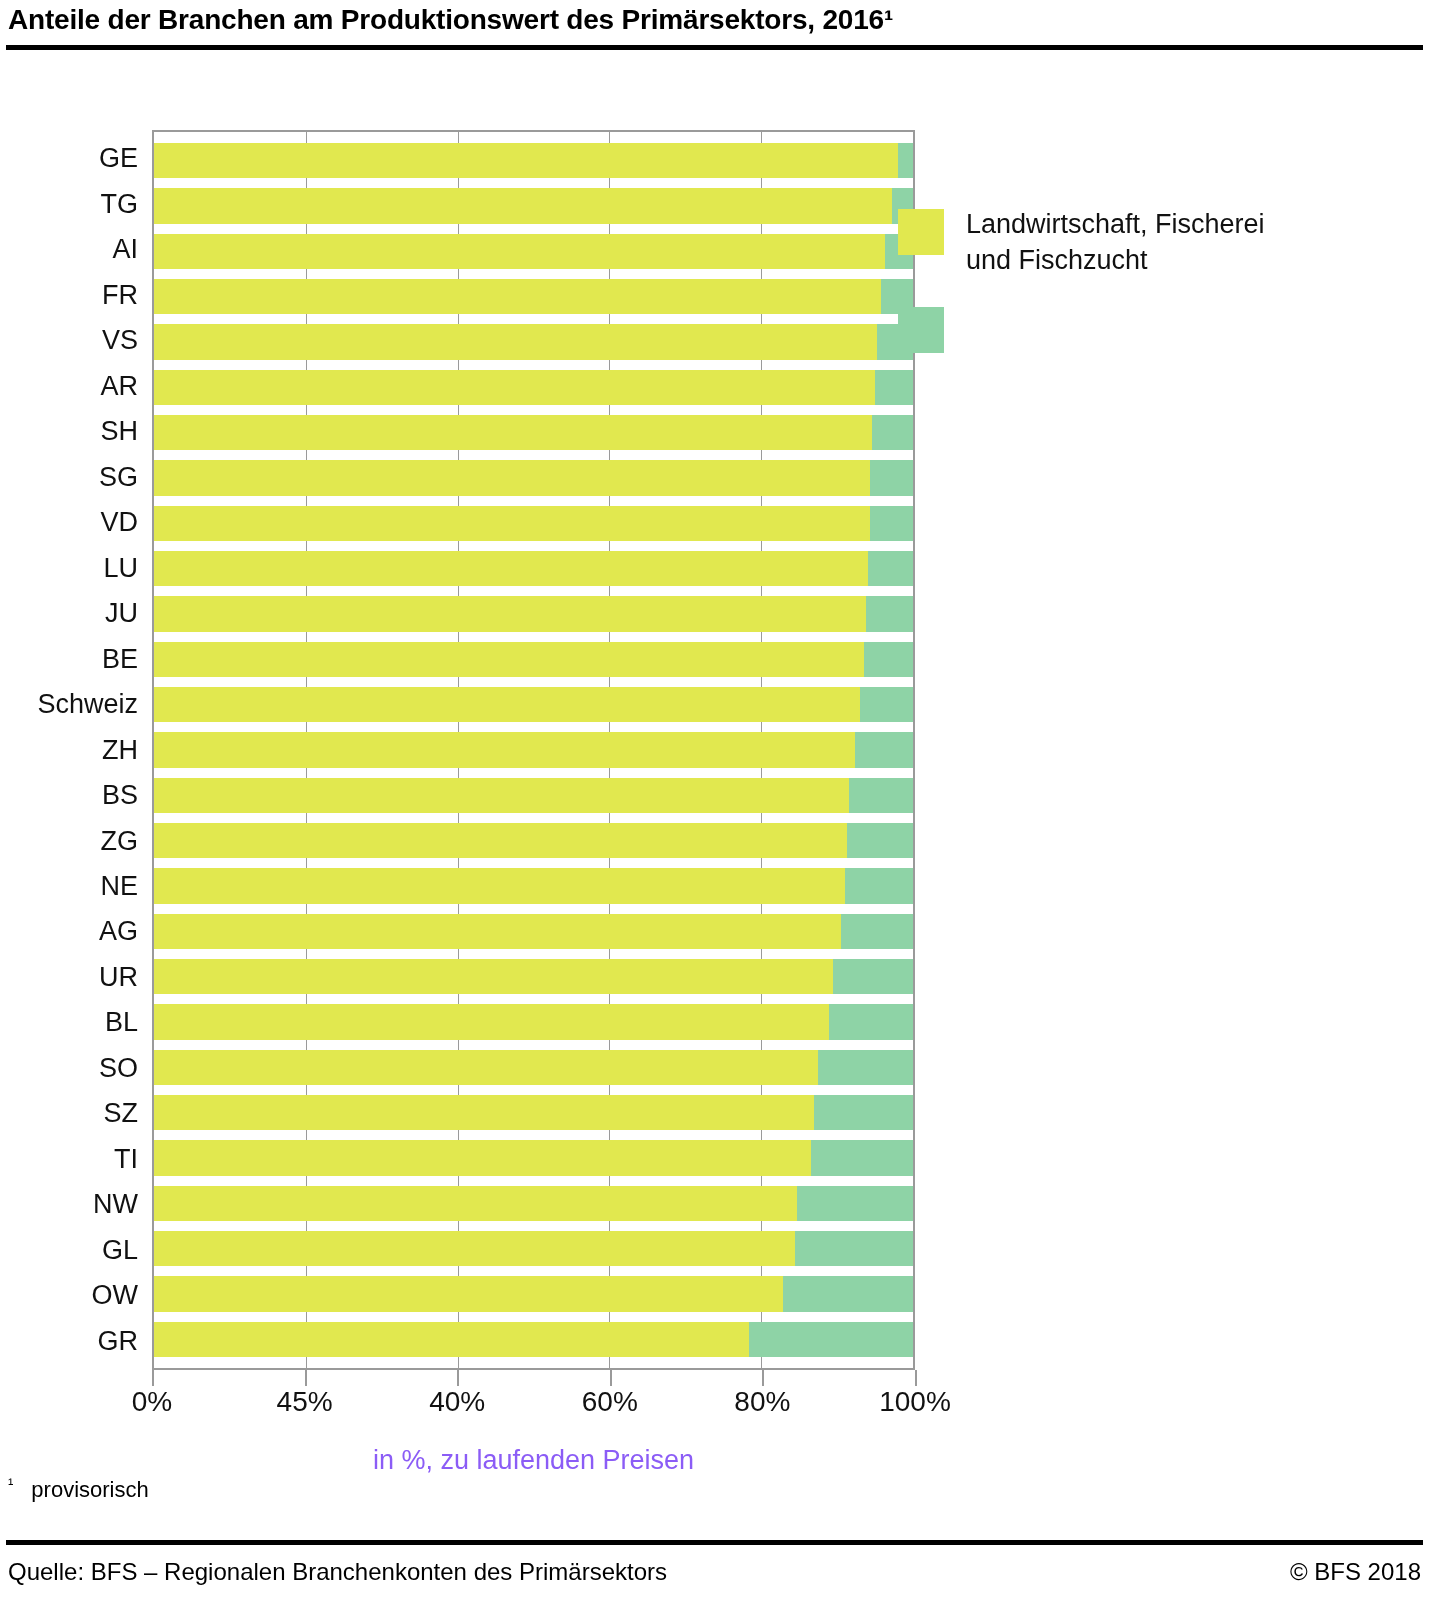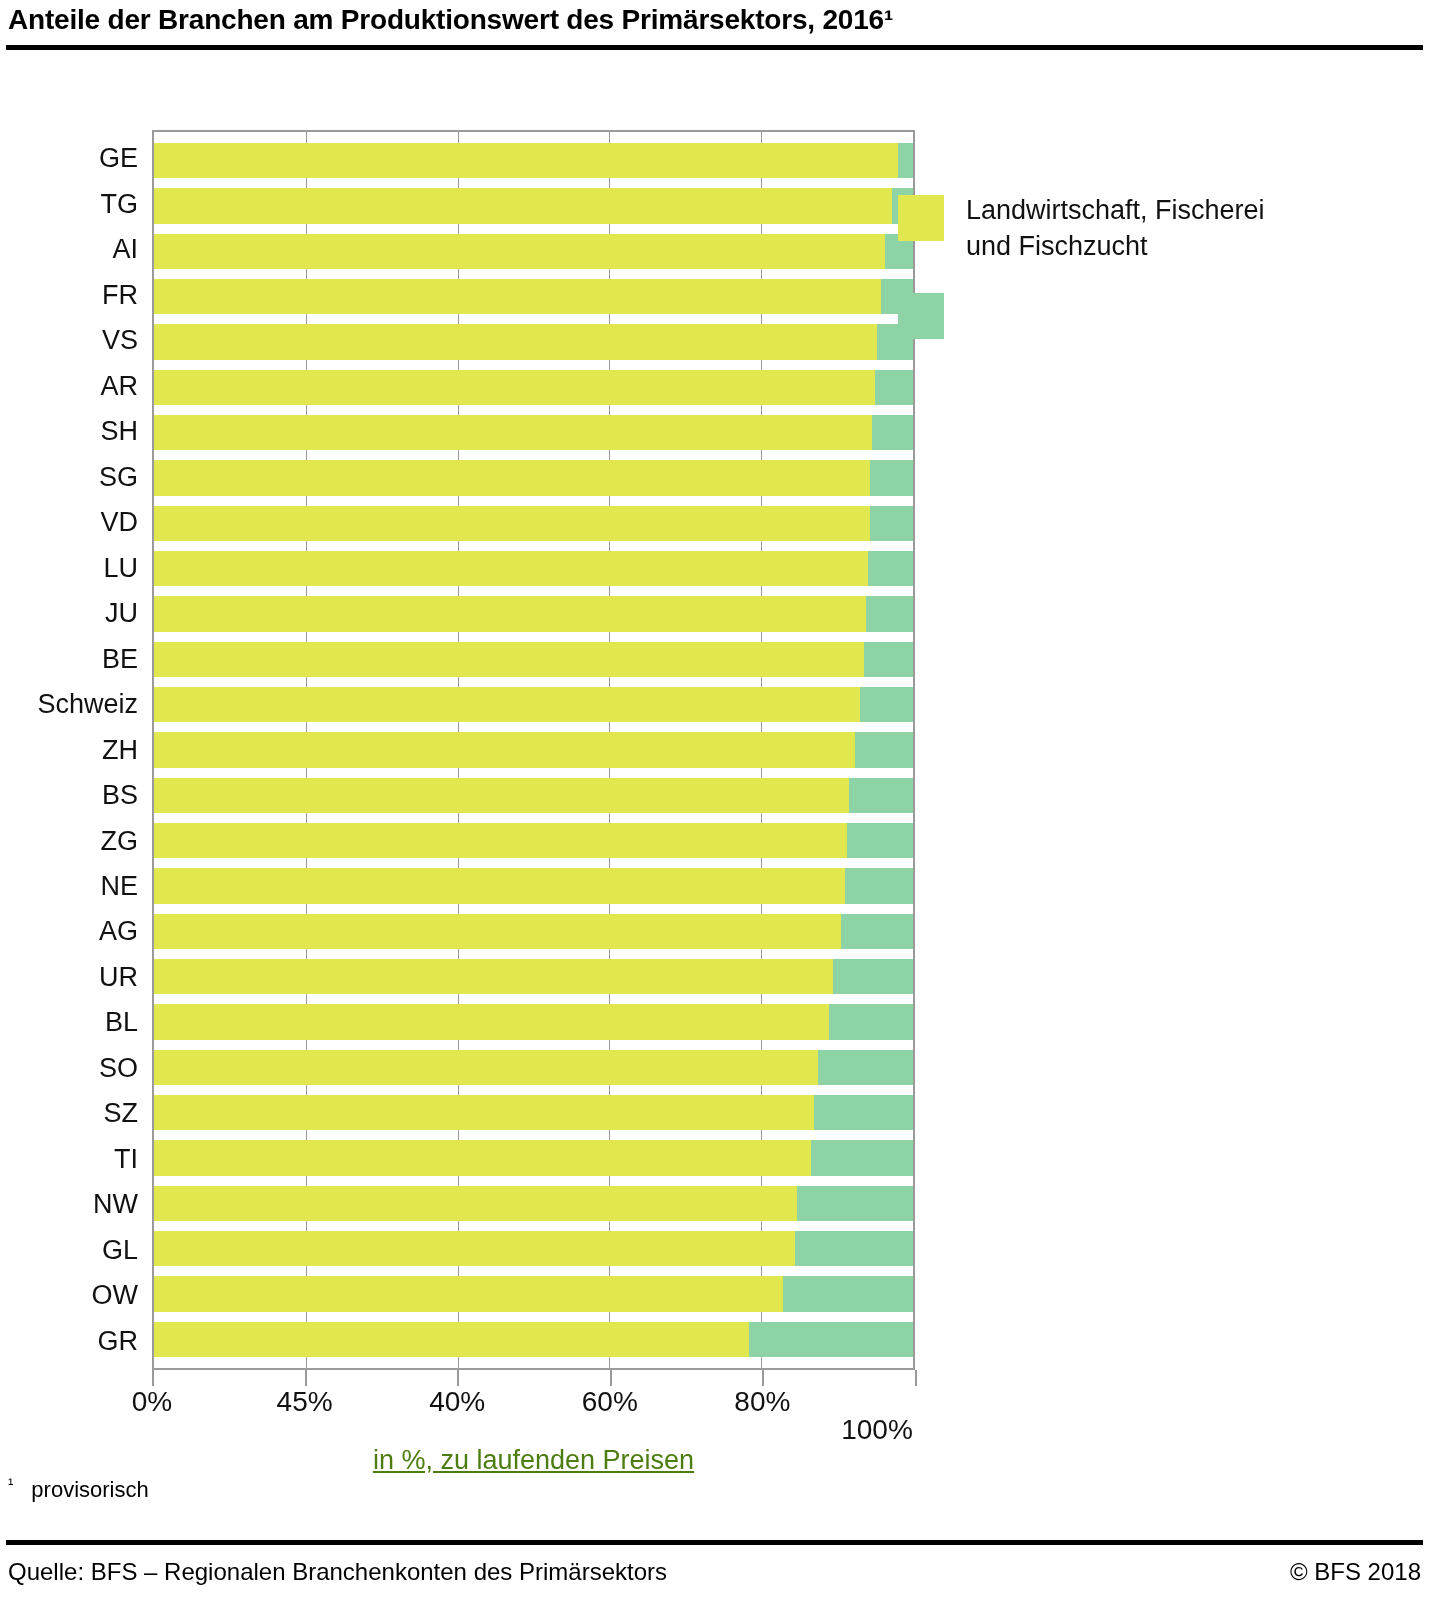--- a/index.html
+++ b/index.html
@@ -87,26 +87,26 @@
   
   #xticks { position:absolute; left:152px; top:1310px; width:763px; height:16px; }
   .xtick { position:absolute; top:0; width:2px; height:16px; background:#9a9a9a; }
   #xlabels { position:absolute; left:0px; top:1326px; width:1429px; height:42px; }
   .xlabel {
     position:absolute; top:0; transform:translateX(-50%);
     font-size:28px; color:#111; white-space:nowrap;
   }
   #axis-caption {
     position:absolute; left:152px; top:1385px; width:763px;
-    text-align:center; font-size:27px; color:#4d7c0f; white-space:nowrap;text-decoration:underline;
+    text-align:center; font-size:27px; color:#8b5cf6; white-space:nowrap;
   }
 
   
   #legend {
-    position:absolute; left:898px; top:132px; width:520px;
+    position:absolute; left:898px; top:146px; width:520px;
   }
   .legend-item { position:relative; margin-bottom:26px; }
   .legend-swatch {
     position:absolute; left:0; top:3px;
     width:46px; height:46px;
   }
   .legend-swatch.a { background:#e1e84f; }
   .legend-swatch.b { background:#8ed3a6; }
   .legend-label {
     margin-left:68px;
@@ -357,21 +357,21 @@
       <div class="xtick" style="left: 457.8px;"></div>
       <div class="xtick" style="left: 610.4px;"></div>
       <div class="xtick" style="left: 763px;"></div>
     </div>
   <div id="xlabels">
       <div class="xlabel" style="left: 152px;">0%</div>
       <div class="xlabel" style="left: 304.6px;">45%</div>
       <div class="xlabel" style="left: 457.2px;">40%</div>
       <div class="xlabel" style="left: 609.8px;">60%</div>
       <div class="xlabel" style="left: 762.4px;">80%</div>
-      <div class="xlabel" style="left: 877px; margin-top: 28px;">100%</div>
+      <div class="xlabel" style="left: 915px;">100%</div>
     </div>
   <div id="axis-caption">in %, zu laufenden Preisen</div>
 
   <div id="legend">
       <div class="legend-item">
         <span class="legend-swatch a" style="background: rgb(225, 232, 79);"></span>
         <div class="legend-label">Landwirtschaft, Fischerei
 und Fischzucht</div>
       </div>
       <div class="legend-item">

